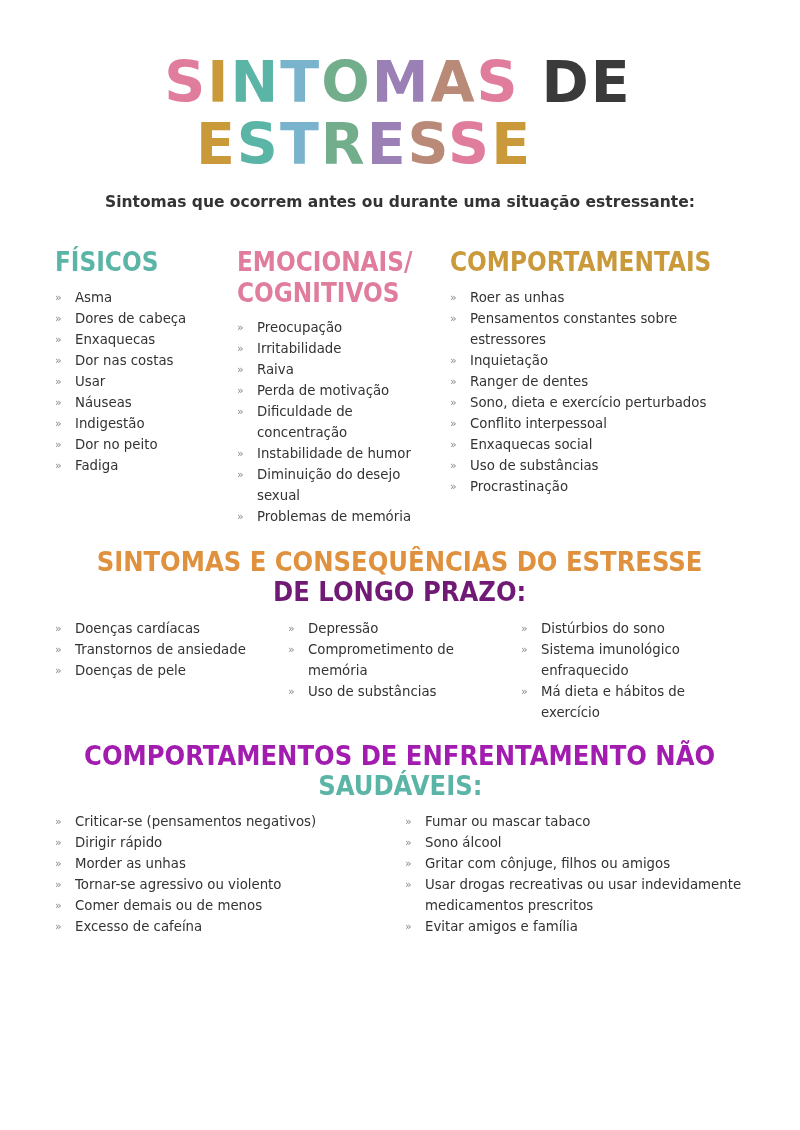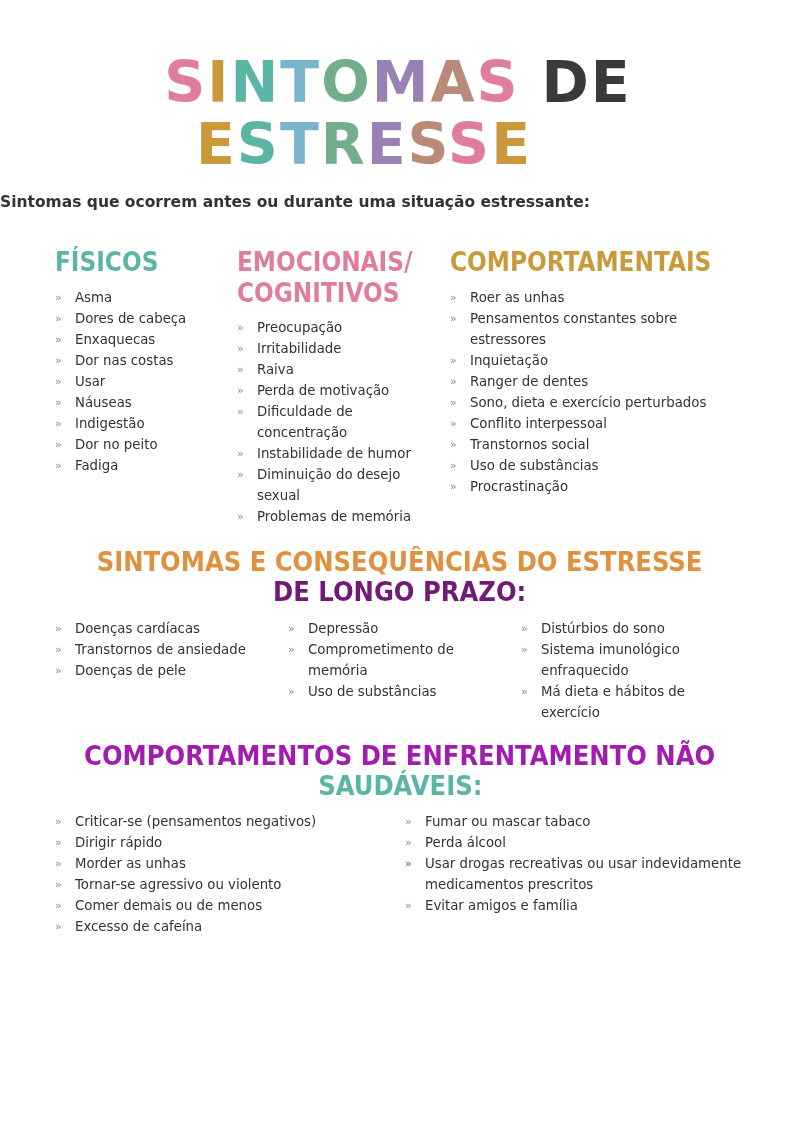--- a/index.html
+++ b/index.html
@@ -1,20 +1,20 @@
 <!DOCTYPE html>
 <html><head>
 <meta charset="utf-8">
 <style>
   html, body { margin:0; padding:0; background:#ffffff; }
   body { width:800px; height:1130px; position:relative; overflow:hidden; font-family:"DejaVu Sans", sans-serif; color:#333333; }
   .title { position:absolute; left:0; width:800px; text-align:center; font-family:"DejaVu Sans", sans-serif; font-weight:bold; font-size:57px; letter-spacing:2px; line-height:60px; margin:0; }
   .title .l1 { position:absolute; left:0; width:796px; top:52px; }
   .title .l2 { position:absolute; left:0; width:728px; top:114px; }
-  .subtitle { position:absolute; top:193px; left:0; width:800px; font-weight:bold; font-size:15.5px; color:#333333; }
+  .subtitle { position:absolute; top:193px; left:0; width:800px; text-align:center; font-weight:bold; font-size:15.5px; color:#333333; }
   .h { position:absolute; font-family:"DejaVu Sans", sans-serif; font-weight:bold; font-size:27px; line-height:31px; transform-origin:left top; transform:scaleX(0.86); white-space:nowrap; margin:0; }
   .hc { position:absolute; left:0; width:800px; text-align:center; font-weight:bold; font-size:27px; line-height:30px; margin:0; }
   .hc span { display:inline-block; transform:scaleX(0.9); }
   ul { list-style:none; margin:0; padding:0; position:absolute; font-size:13.3px; line-height:21px; color:#333333; }
   li { position:relative; padding-left:20px; }
   li .b { position:absolute; left:0; top:0; color:#888888; font-size:11px; }
 </style>
 </head>
 <body>
 
@@ -52,21 +52,21 @@
   </ul>
 
 <h2 class="h" id="h-comp" style="left: 450px; top: 246px; color: rgb(201, 153, 58);">COMPORTAMENTAIS</h2>
 <ul id="list-comp" style="left:450px; top:287px; width:290px;">
     <li><span class="b">»</span><span>Roer as unhas</span></li>
     <li><span class="b">»</span><span>Pensamentos constantes sobre estressores</span></li>
     <li><span class="b">»</span><span>Inquietação</span></li>
     <li><span class="b">»</span><span>Ranger de dentes</span></li>
     <li><span class="b">»</span><span>Sono, dieta e exercício perturbados</span></li>
     <li><span class="b">»</span><span>Conflito interpessoal</span></li>
-    <li><span class="b">»</span><span>Transtornos social</span></li>
+    <li><span class="b">»</span><span>Enxaquecas social</span></li>
     <li><span class="b">»</span><span>Uso de substâncias</span></li>
     <li><span class="b">»</span><span>Procrastinação</span></li>
   </ul>
 
 <h2 class="hc" id="h-lp1" style="top: 547px; color: rgb(224, 145, 62);"><span>SINTOMAS E CONSEQUÊNCIAS DO ESTRESSE</span></h2>
 <h2 class="hc" id="h-lp2" style="top: 577px; color: #701a75;"><span>DE LONGO PRAZO:</span></h2>
 <ul style="left:55px; top:618px; width:220px;">
     <li><span class="b">»</span><span>Doenças cardíacas</span></li>
     <li><span class="b">»</span><span>Transtornos de ansiedade</span></li>
     <li><span class="b">»</span><span>Doenças de pele</span></li>
@@ -87,17 +87,17 @@
 <ul style="left:55px; top:811px; width:330px;">
     <li><span class="b">»</span><span>Criticar-se (pensamentos negativos)</span></li>
     <li><span class="b">»</span><span>Dirigir rápido</span></li>
     <li><span class="b">»</span><span>Morder as unhas</span></li>
     <li><span class="b">»</span><span>Tornar-se agressivo ou violento</span></li>
     <li><span class="b">»</span><span>Comer demais ou de menos</span></li>
     <li><span class="b">»</span><span>Excesso de cafeína</span></li>
   </ul>
 <ul style="left:405px; top:811px; width:340px;">
     <li><span class="b">»</span><span>Fumar ou mascar tabaco</span></li>
-    <li><span class="b">»</span><span>Perda álcool</span></li>
-    <li><span class="b">»</span></li>
+    <li><span class="b">»</span><span>Sono álcool</span></li>
+    <li><span class="b">»</span><span>Gritar com cônjuge, filhos ou amigos</span></li>
     <li><span class="b">»</span><span>Usar drogas recreativas ou usar indevidamente medicamentos prescritos</span></li>
     <li><span class="b">»</span><span>Evitar amigos e família</span></li>
   </ul>
 
 </body></html>

